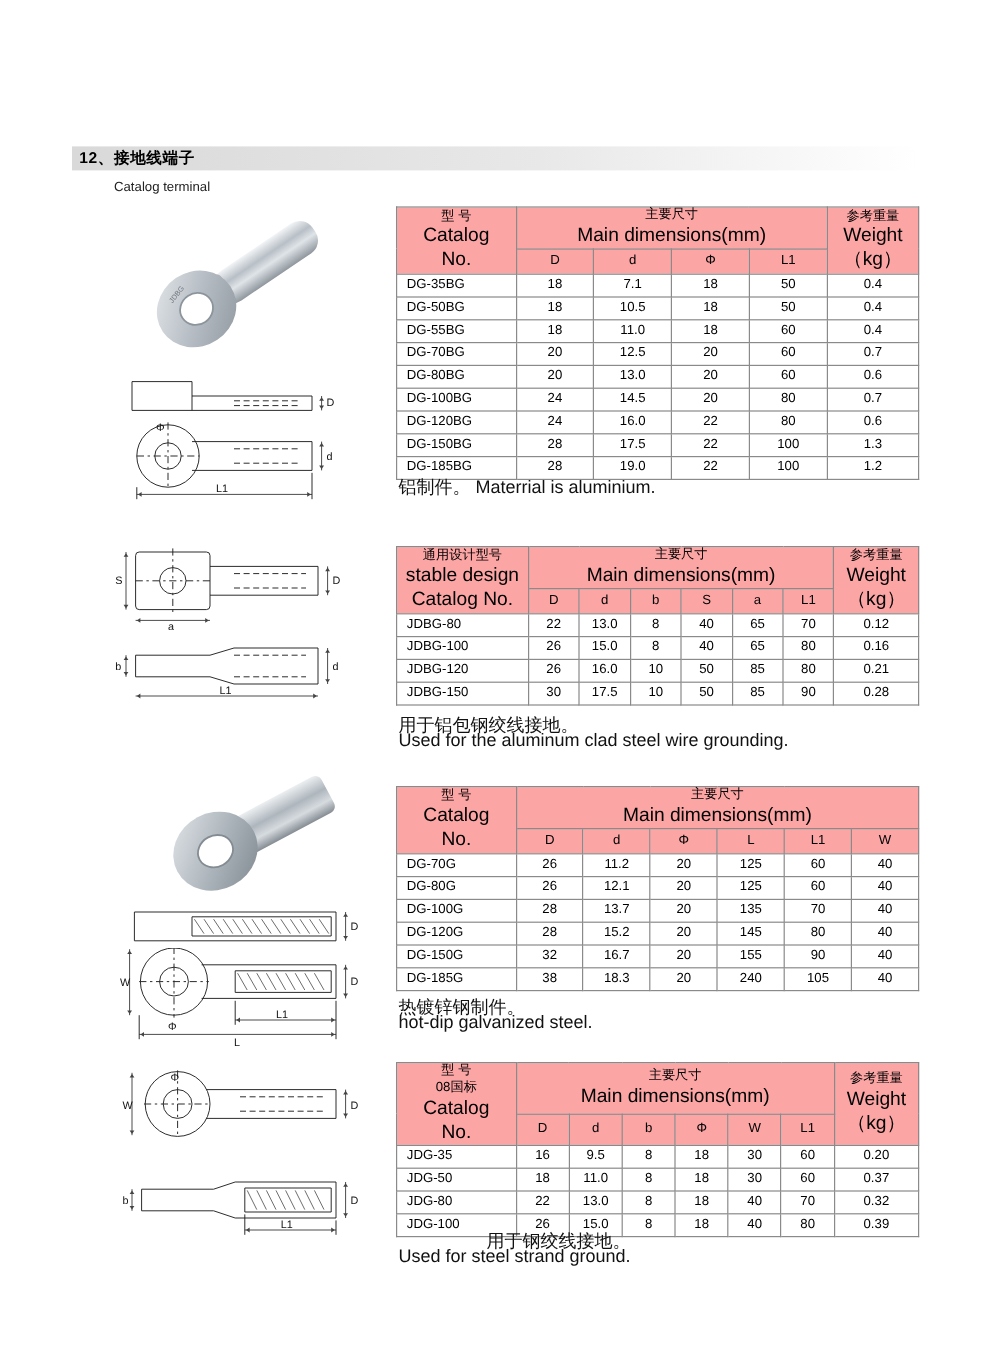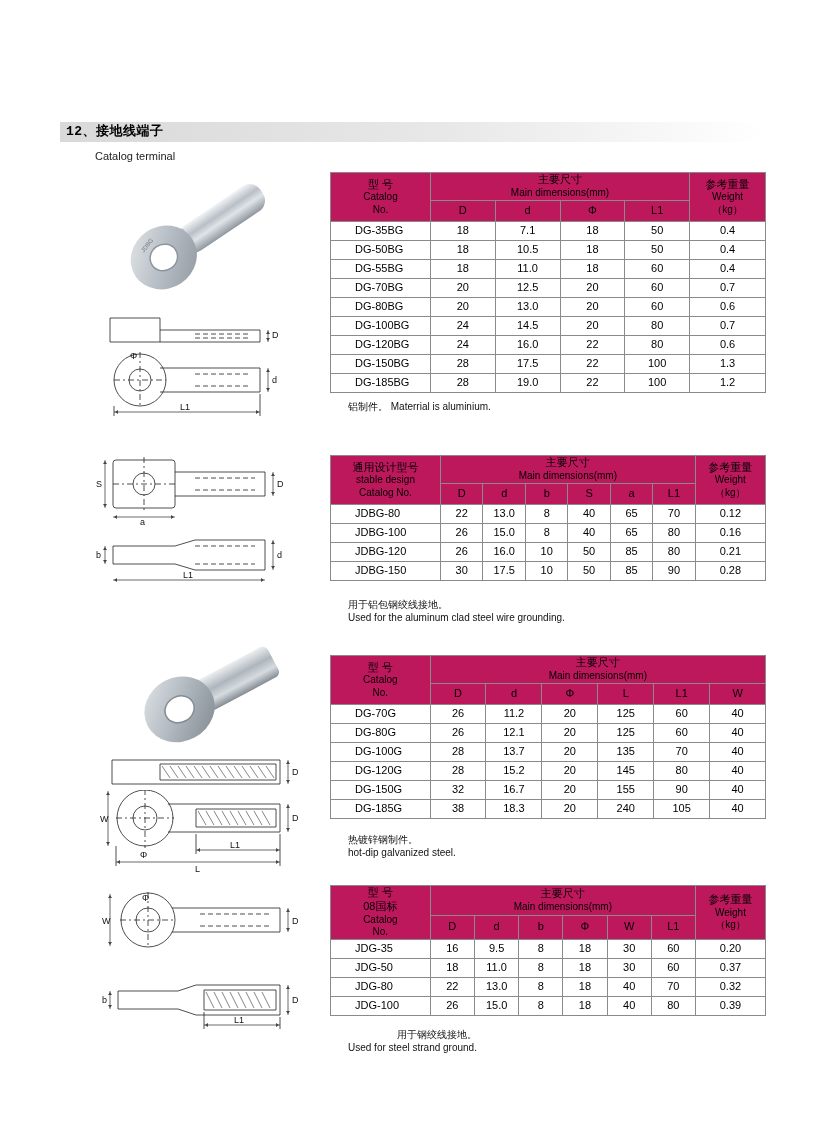--- a/index.html
+++ b/index.html
@@ -26,21 +26,20 @@
     background: linear-gradient(to right, #d9d9d9 0%, #e8e8e8 55%, #ffffff 100%);
   }
   .header-title {
     position: absolute;
     left: 66px;
     top: 123px;
     font-size: 13px;
     font-weight: bold;
     letter-spacing: 0.5px;
     line-height: 18px;
-    font-family: Liberation Mono, monospace;
   }
   .header-sub {
     position: absolute;
     left: 95px;
     top: 150px;
     font-size: 11px;
     color: #222;
   }
 
   
@@ -52,46 +51,45 @@
   }
   table.spec th, table.spec td {
     border: 1px solid #8a8a8a;
     text-align: center;
     vertical-align: middle;
     padding: 0;
     font-weight: normal;
     line-height: 1.25;
   }
   table.spec thead th {
-    background: #be185d;
+    background: #fca5a5;
   }
   table.spec tbody td {
     height: 18px;
   }
   table.spec tbody td.name {
     text-align: left;
-    padding-left: 24px;
+    padding-left: 8px;
   }
   .cn { font-size: 11px; }
-  .en { font-size: 10px; }
+  .en { font-size: 16px; }
   .th-head-tall { height: 48px; }
   .th-head-sub { height: 20px; }
 
   
   #table1 { left: 330px; top: 172px; width: 436px; }
   #table2 { left: 330px; top: 455px; width: 436px; }
   #table3 { left: 330px; top: 655px; width: 436px; }
   #table4 { left: 330px; top: 885px; width: 436px; }
 
   .note {
     position: absolute;
-    font-size: 10px;
+    font-size: 15px;
     line-height: 13px;
     color: #111;
-    margin-left: 16px;
   }
   #note1 { left: 332px; top: 400px; }
   #note2 { left: 332px; top: 598px; }
   #note3 { left: 332px; top: 833px; }
   #note4 { left: 332px; top: 1028px; text-align: right; }
 
   
   .fig {
     position: absolute;
   }

